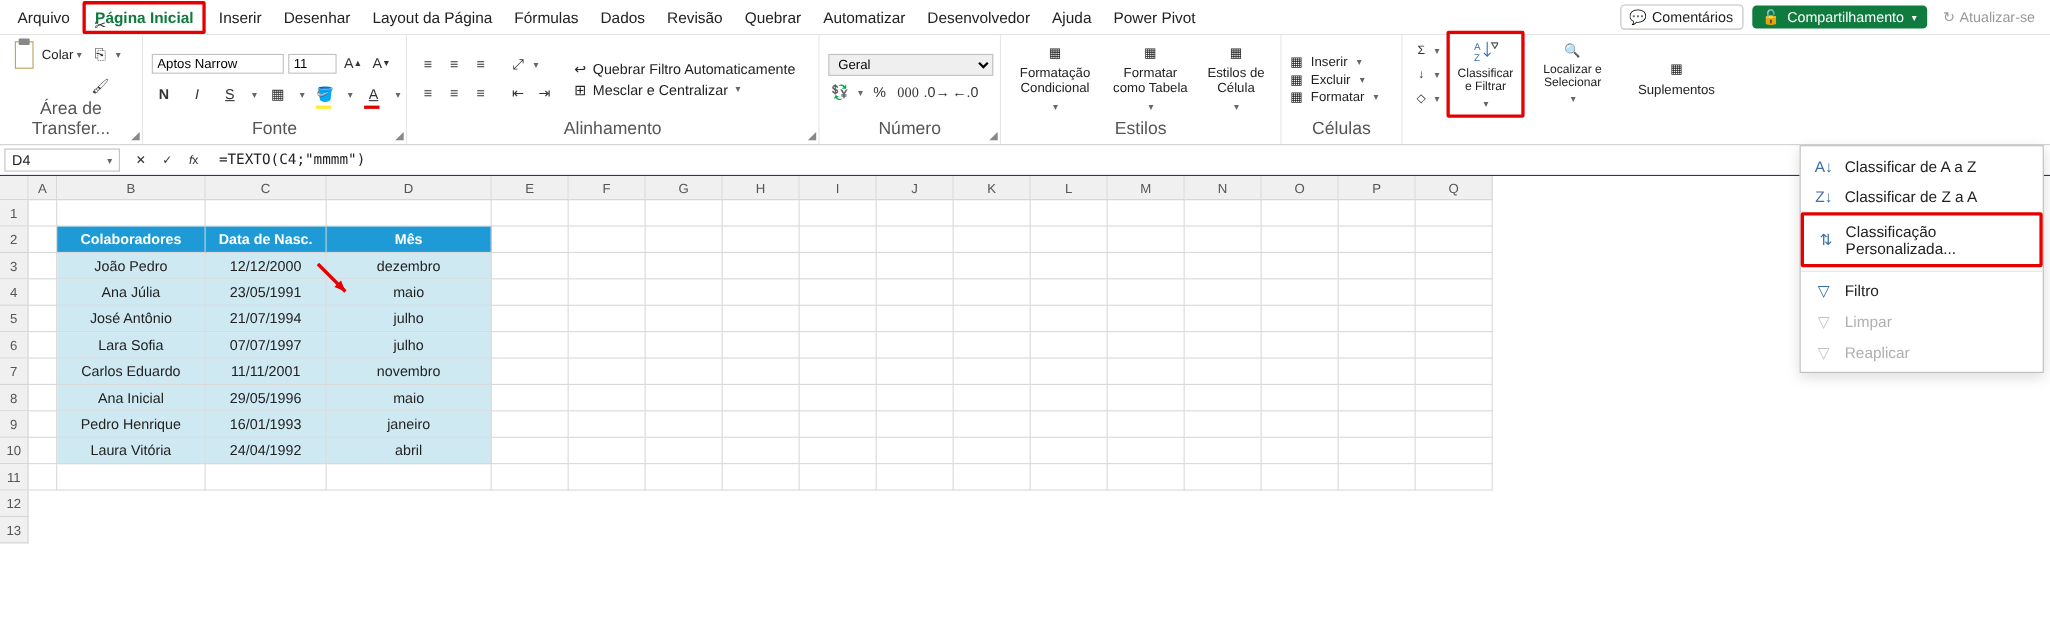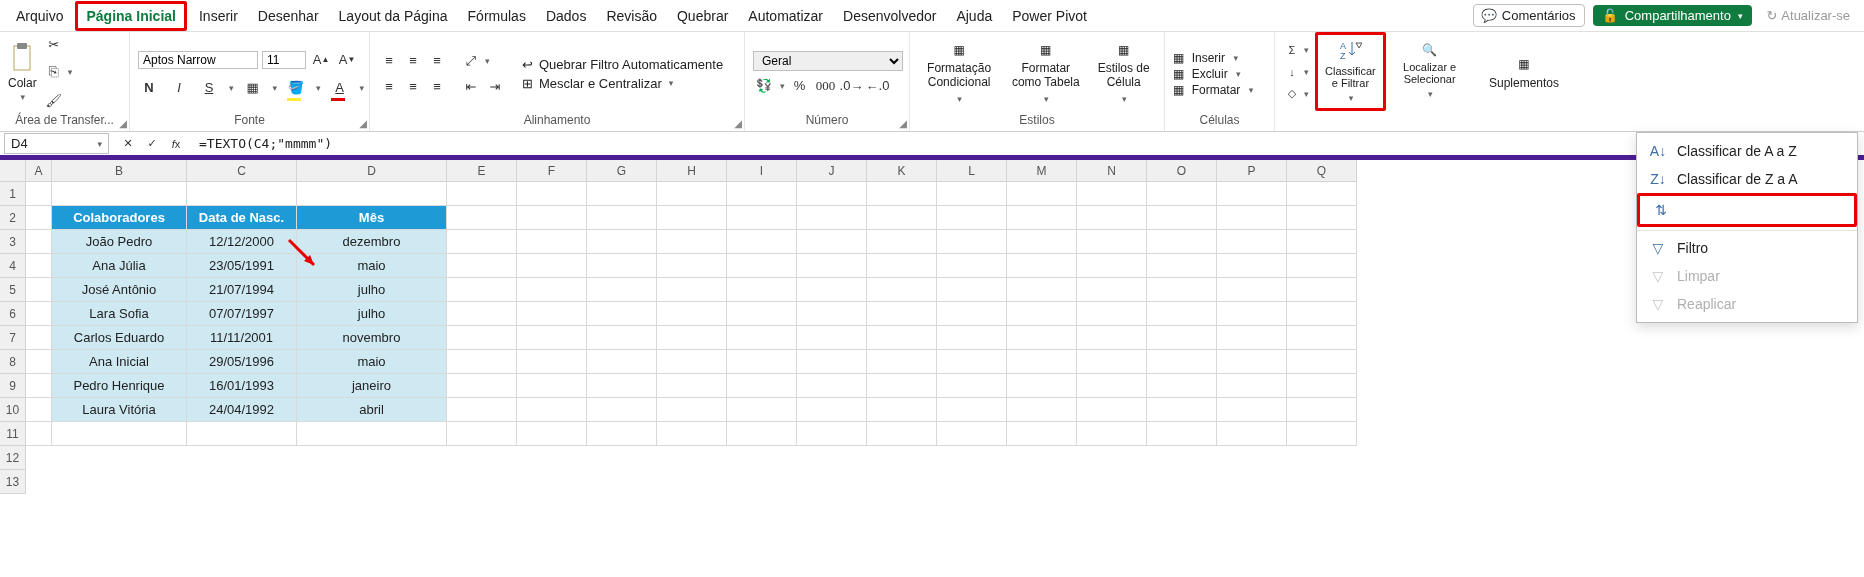--- a/index.html
+++ b/index.html
@@ -8,42 +8,42 @@
 .menu{display:flex;gap:4px;align-items:center}
 .menu-item{padding:4px 8px;font-size:14px;cursor:pointer}
 .menu-item.active{color:#0f7b3e;font-weight:600}
 .actions-right{margin-left:auto;display:flex;gap:8px;align-items:center}
 .comment-btn{border:1px solid #c0c0c0;border-radius:4px;padding:3px 8px;display:flex;align-items:center;gap:4px;font-size:13px}
 .share-btn{background:#0f7b3e;color:#fff;border-radius:4px;padding:3px 10px;display:flex;align-items:center;gap:6px;font-size:13px}
 .update-btn{color:#999;font-size:13px;padding:3px 6px;display:flex;align-items:center;gap:4px}
 .ribbon{display:flex;height:100px;border-bottom:1px solid #d0d0d0;background:#fff}
 .rgroup{display:flex;flex-direction:column;justify-content:flex-end;border-right:1px solid #e6e6e6;padding:4px 8px 2px;position:relative}
 .rgroup-content{flex:1;display:flex;align-items:center;gap:6px}
-.rgroup-label{text-align:center;font-size:12px;color:#555;padding:2px 0;position:relative}
+.rgroup-label{text-align:center;font-size:16px;color:#555;padding:2px 0;position:relative}
 .launcher{position:absolute;right:2px;bottom:2px;font-size:10px;color:#888}
-.clipboard{display:flex;flex-direction:column;align-items:center;gap:2px;font-size:12px}
+.clipboard{display:flex;flex-direction:row;align-items:center;gap:2px;font-size:12px}
 .btncol{display:flex;flex-direction:column;gap:6px;font-size:12px}
 .font-controls{display:flex;flex-direction:column;gap:6px}
 .font-row{display:flex;align-items:center;gap:4px}
 .font-name,.font-size{border:1px solid #c0c0c0;font-size:12px;padding:1px 4px}
 .font-name{width:120px}
 .font-size{width:44px}
 .iconbtn{width:22px;height:22px;display:flex;align-items:center;justify-content:center;font-size:13px;color:#333}
 .iconbtn.sm{width:18px;height:18px;font-size:11px}
 .dd{font-size:9px;color:#666;margin-left:1px}
 .vsplit{display:flex;flex-direction:column;gap:4px}
 .hrow{display:flex;align-items:center;gap:2px}
 .bigbtn{display:flex;flex-direction:column;align-items:center;justify-content:center;gap:4px;padding:2px 6px;font-size:12px;text-align:center;line-height:1.2}
 .dropdown-menu{position:absolute;top:132px;right:6px;width:222px;background:#fff;border:1px solid #bcbcbc;box-shadow:0 4px 12px rgba(0,0,0,.15);z-index:50;padding:4px 0}
 .dm-item{display:flex;align-items:center;gap:10px;padding:6px 12px;font-size:14px}
 .dm-item .ico{width:18px;display:flex;justify-content:center;color:#3a6ea5}
 .dm-item.disabled{color:#b0b0b0}
 .dm-item.disabled .ico{color:#c5c5c5}
 .dm-sep{height:1px;background:#e3e3e3;margin:3px 0}
-.formula-bar{display:flex;align-items:center;height:28px;border-bottom:5px solid #4c1d95}
+.formula-bar{display:flex;align-items:center;height:28px;border-bottom:1px solid #4c1d95}
 .namebox{width:105px;border:1px solid #c0c0c0;margin:2px 4px;padding:2px 6px;font-size:13px;display:flex;align-items:center;justify-content:space-between}
 .fb-icons{display:flex;gap:6px;padding:0 6px;color:#666}
 .fb-input{flex:1;padding:2px 8px;font-family:Consolas,monospace;font-size:13px}
 .sheet{display:flex;position:relative}
 .rowhdrs{display:flex;flex-direction:column}
 .colhdrs{display:flex}
 .hdr{background:#f0f0f0;border-right:1px solid #d4d4d4;border-bottom:1px solid #d4d4d4;display:flex;align-items:center;justify-content:center;font-size:12px;color:#555}
 .corner{width:26px;height:22px}
 .colh{height:22px}
 .rowh{width:26px;height:24px}
@@ -298,20 +298,21 @@
   <div class="dm-item">
       <span class="ico">A↓</span>
       <span>Classificar de A a Z</span>
     </div>
   <div class="dm-item">
       <span class="ico">Z↓</span>
       <span>Classificar de Z a A</span>
     </div>
   <div class="dm-item red-box">
       <span class="ico">⇅</span>
+      <span>Classificação Personalizada...</span>
     </div>
   <div class="dm-sep"></div>
   <div class="dm-item">
       <span class="ico">▽</span>
       <span>Filtro</span>
     </div>
   <div class="dm-item disabled">
       <span class="ico">▽</span>
       <span>Limpar</span>
     </div>

